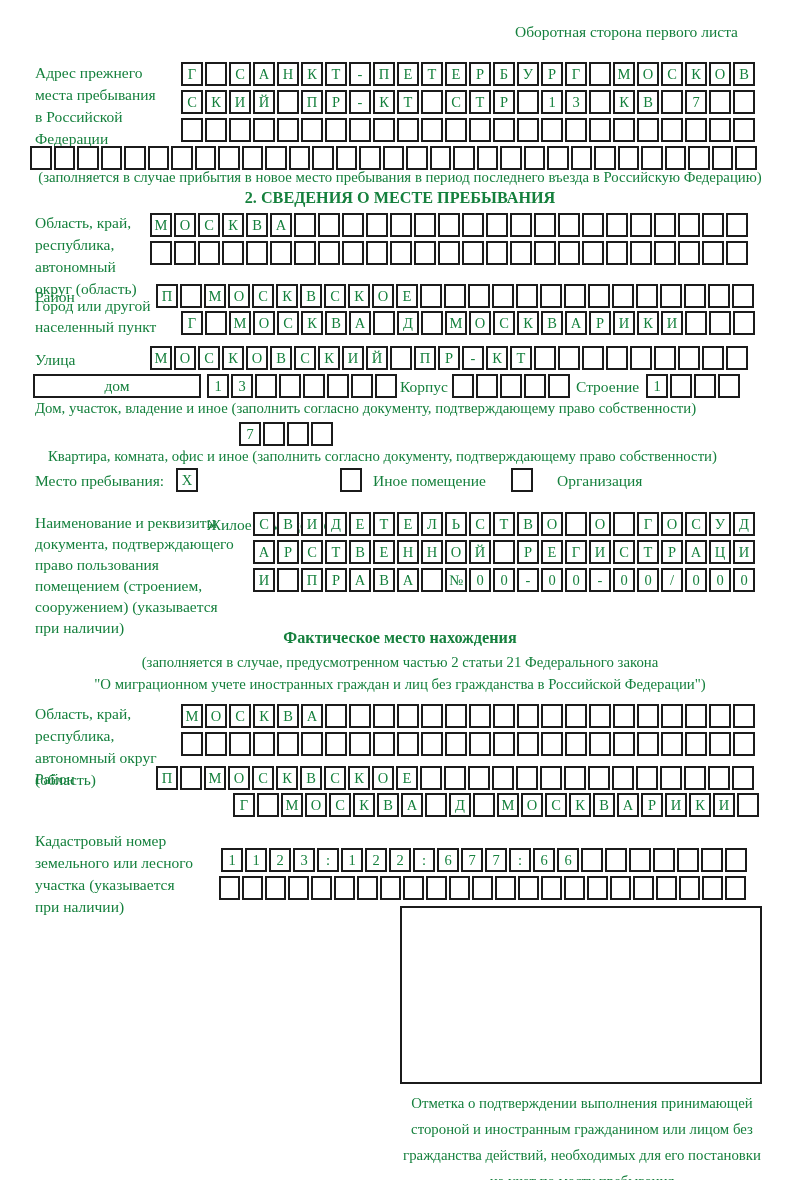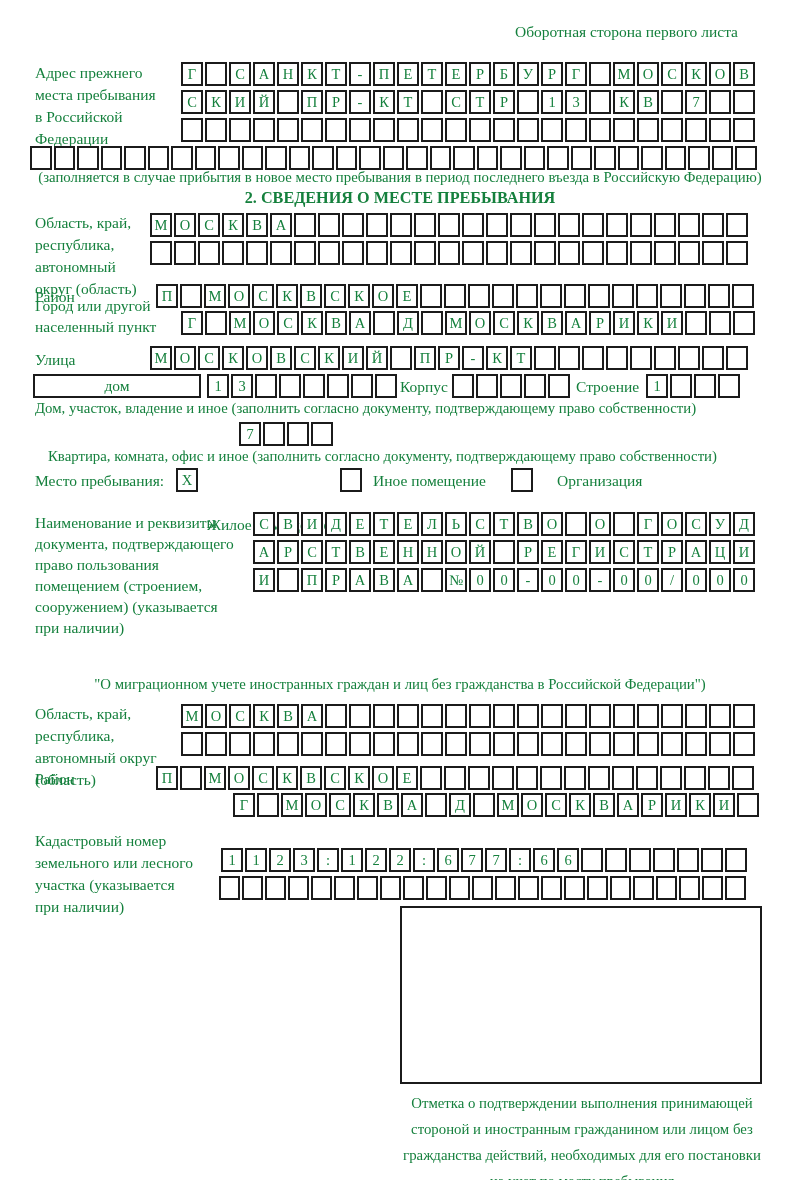--- a/index.html
+++ b/index.html
@@ -420,20 +420,22 @@
       <span class="cell">0</span>
       <span class="cell">-</span>
       <span class="cell">0</span>
       <span class="cell">0</span>
       <span class="cell">/</span>
       <span class="cell">0</span>
       <span class="cell">0</span>
       <span class="cell">0</span>
     </div>
 
+  <div class="abs title center" style="top:629px;">Фактическое место нахождения</div>
+  <div class="abs cap center" style="top:654px;">(заполняется в случае, предусмотренном частью 2 статьи 21 Федерального закона</div>
   <div class="abs cap center" style="top:676px;">"О миграционном учете иностранных граждан и лиц без гражданства в Российской Федерации")</div>
 
   <div class="abs lbl" style="top:703px;left:35px;">Область, край,
 республика,
 автономный округ
 (область)</div>
   <div class="abs cellrow" style="top:704px;left:181px;">
       <span class="cell">М</span>
       <span class="cell">О</span>
       <span class="cell">С</span>

